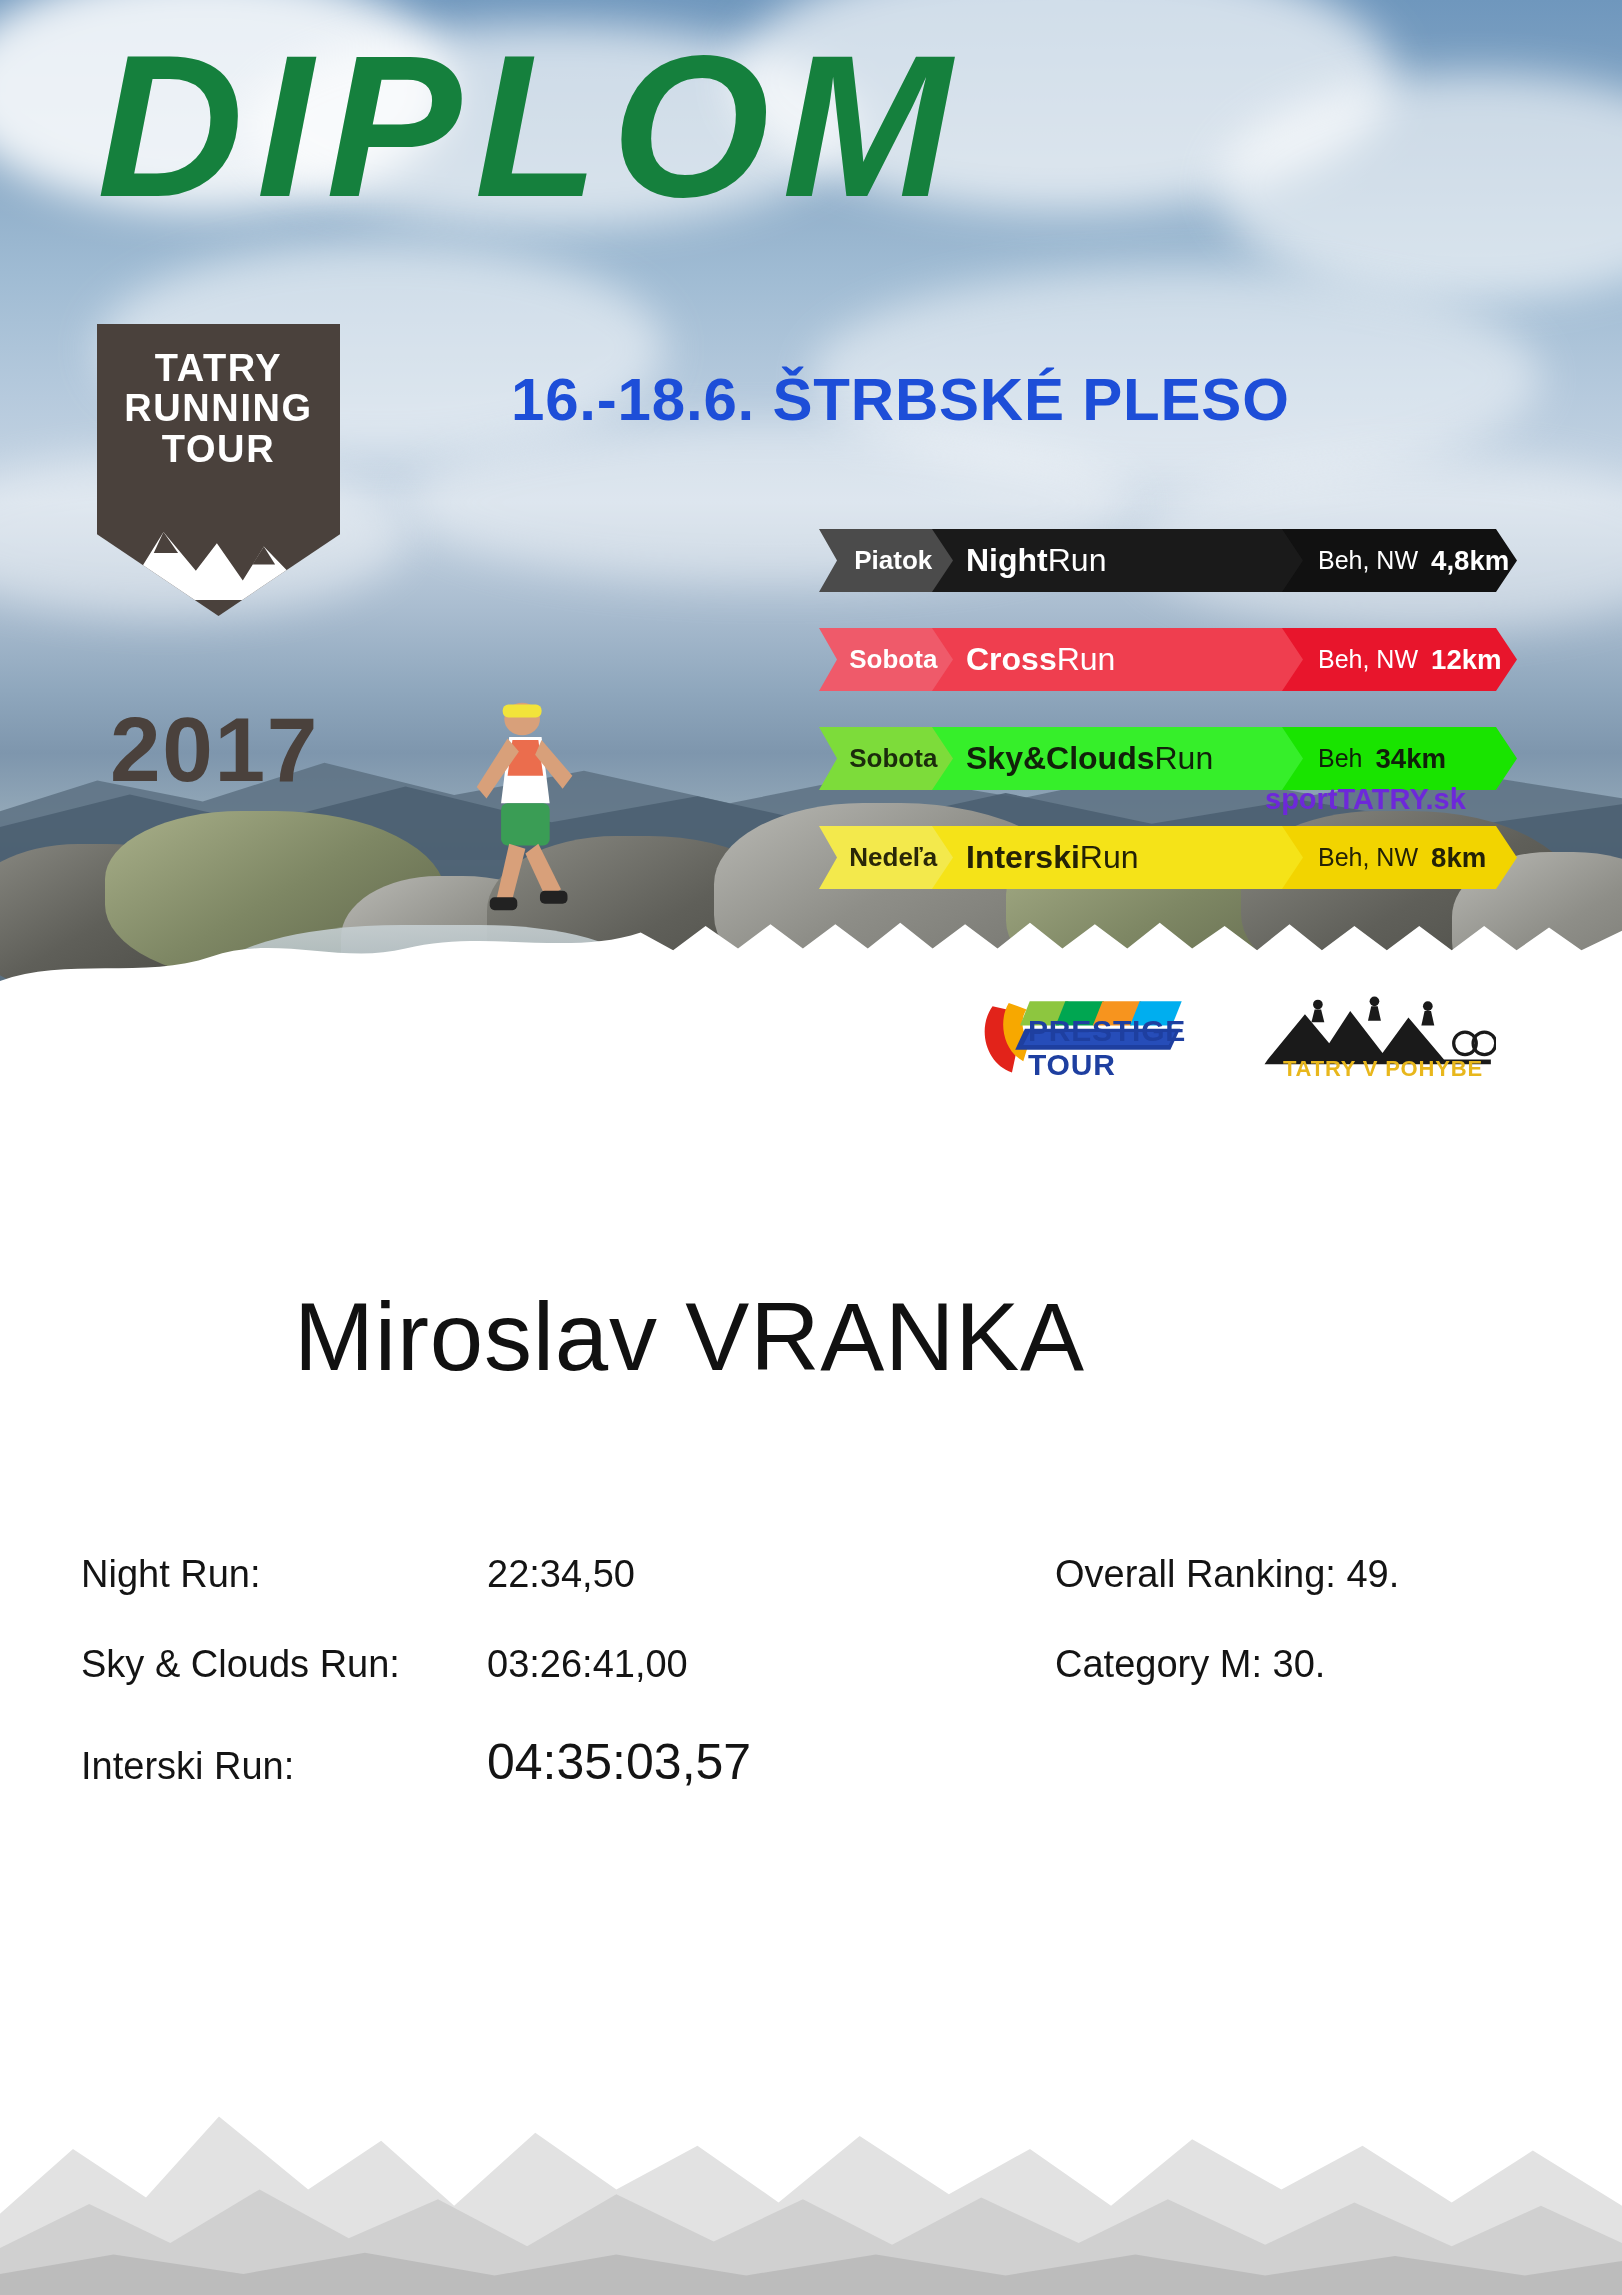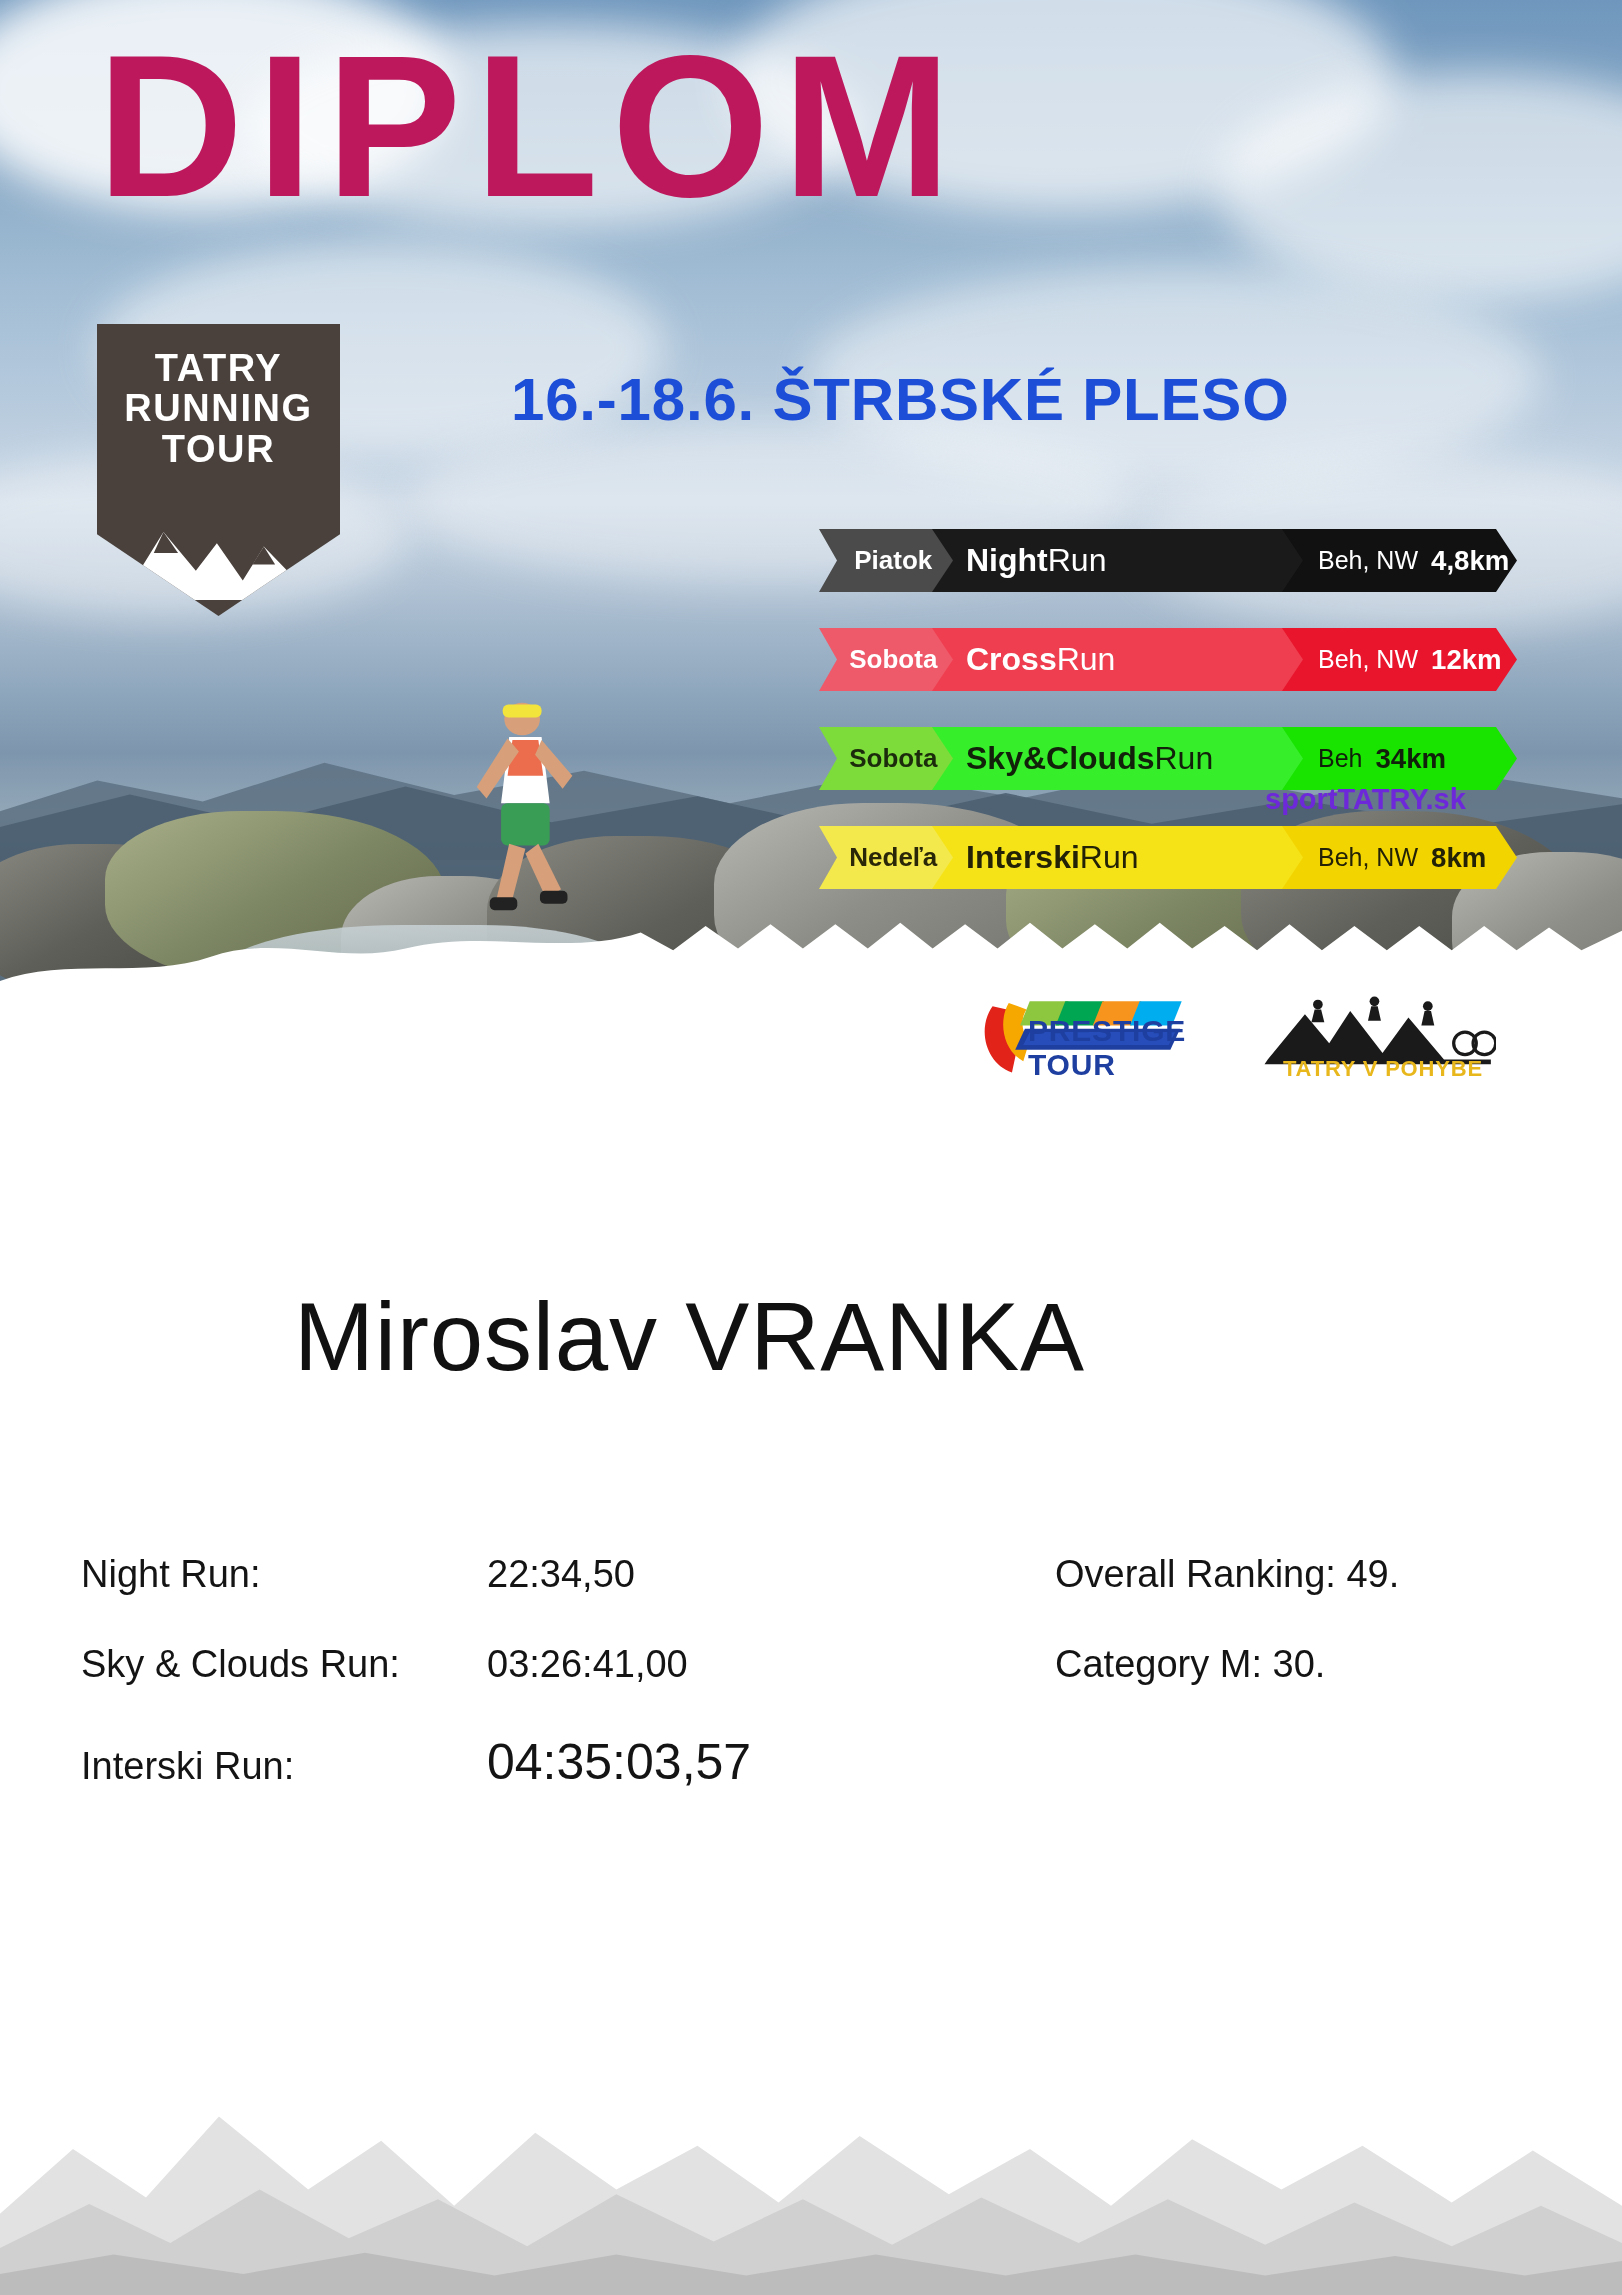--- a/index.html
+++ b/index.html
@@ -94,23 +94,24 @@
   }
 
   
   .diplom-title {
     position: absolute;
     left: 97px;
     top: 24px;
     font-size: 203px;
     font-weight: bold;
     letter-spacing: 13px;
-    color: #be185d;
+    color: #15803d;
     line-height: 1;
     font-family: "Liberation Sans", sans-serif;
+    font-style: italic;
   }
   .subtitle {
     position: absolute;
     left: 511px;
     top: 365px;
     font-size: 60px;
     font-weight: bold;
     color: #1d4ed8;
     letter-spacing: 0.8px;
     white-space: nowrap;
@@ -389,20 +390,21 @@
       <div>TATRY</div>
       <div>RUNNING</div>
       <div>TOUR</div>
     </div>
     <svg class="trt-mountains" viewBox="0 0 240 110">
       <path d="M0,110 L52,26 L92,74 L118,40 L150,86 L176,44 L240,110 Z" fill="#ffffff"></path>
       <path d="M52,26 L70,52 L40,52 Z" fill="#4a413c"></path>
       <path d="M176,44 L190,66 L162,66 Z" fill="#4a413c"></path>
     </svg>
   </div>
+  <div class="year-2017">2017</div>
 
   <div class="races">
     <div class="race-row r-night">
       <div class="race-day">Piatok</div>
       <div class="race-main">
         <b>Night</b>
           <span class="light"> Run</span>
       </div>
       <div class="race-tail">
         <span>Beh, NW</span>

